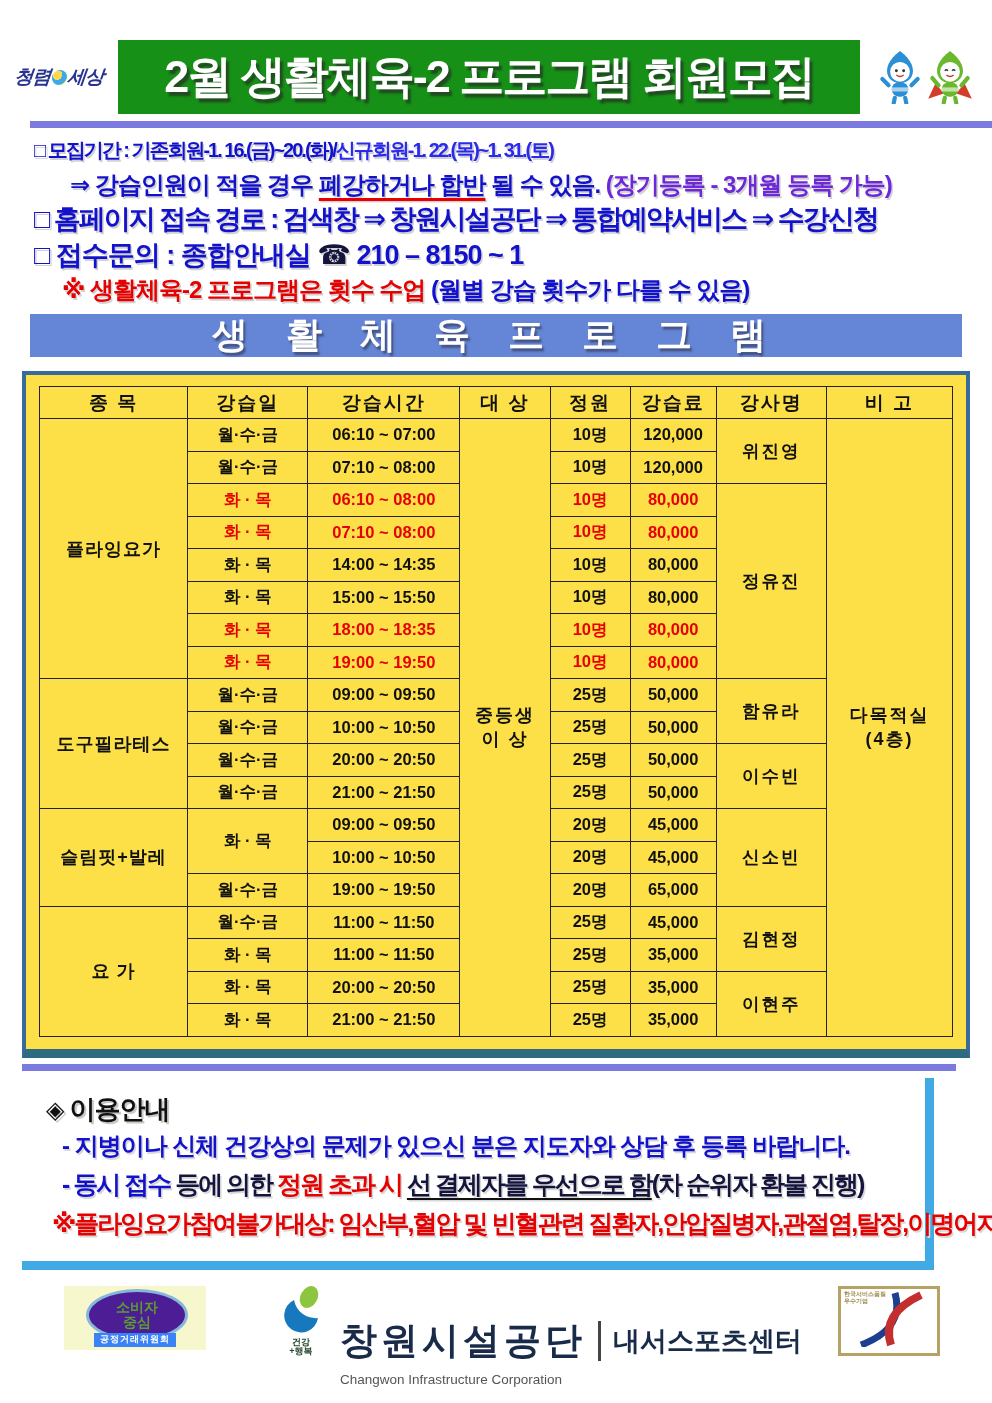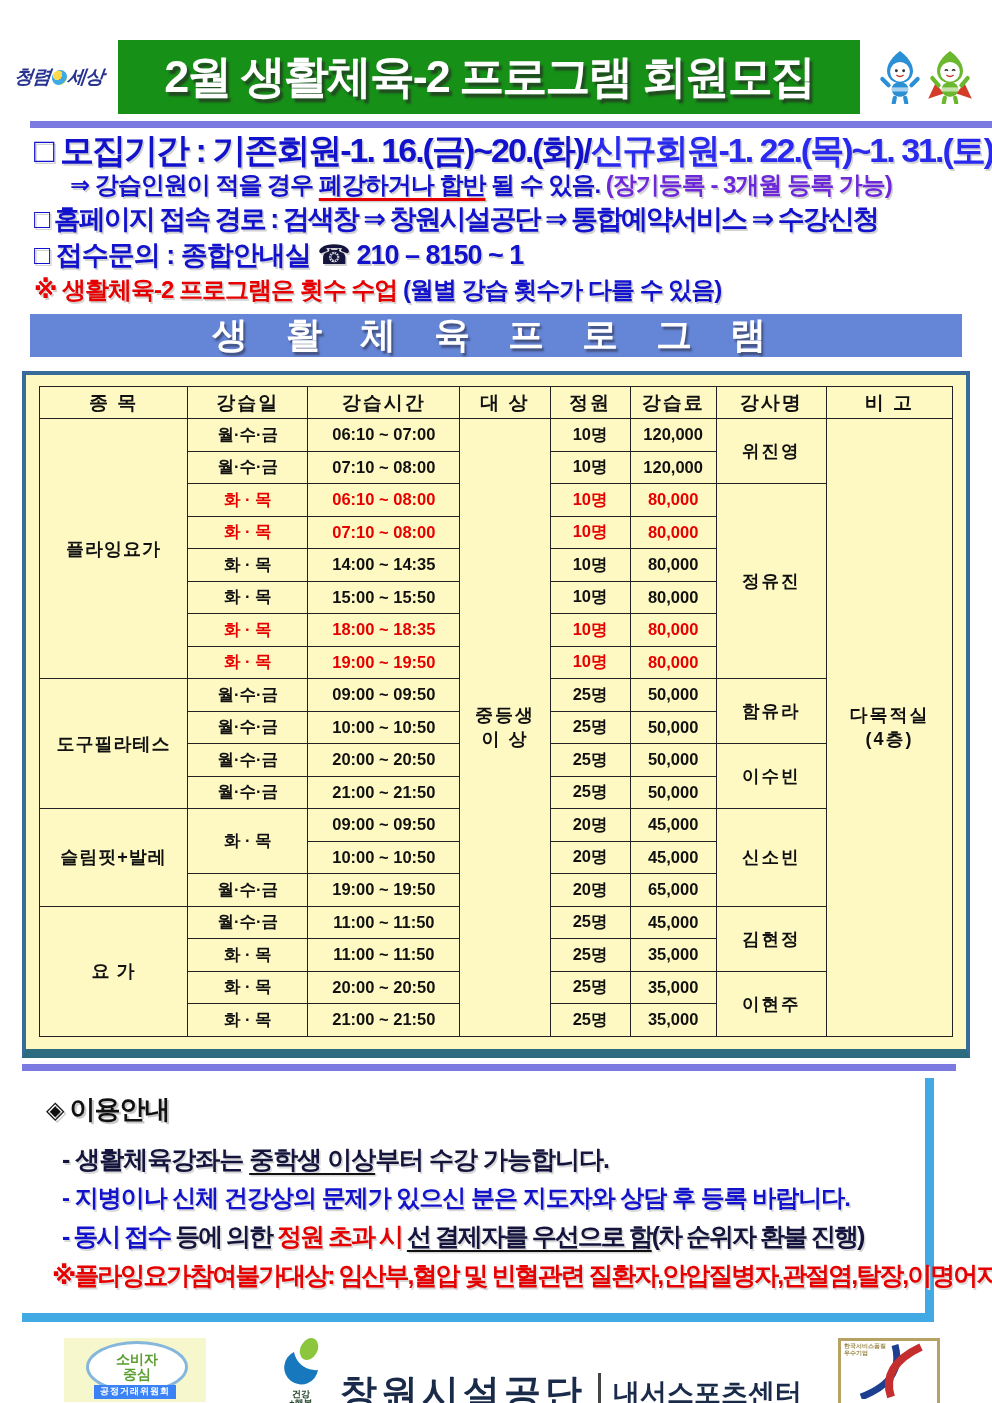--- a/index.html
+++ b/index.html
@@ -12,35 +12,35 @@
   .brand .brand-dot{display:inline-block;width:15px;height:15px;border-radius:50%;background:radial-gradient(circle at 35% 35%,#ffd94d 0 34%,#3fa9e8 35% 70%,#76c043 71%);vertical-align:-2px;margin:0 1px;}
   .title-box{flex:0 0 742px;height:74px;background:#169016;display:flex;align-items:center;justify-content:center;}
   .title-box span{color:#fff;font-size:45px;letter-spacing:-2px;text-shadow:3px 4px 2px rgba(40,40,40,.65);white-space:nowrap;text-align:center;}
   .mascots{flex:1;display:flex;justify-content:center;gap:6px;align-items:flex-end;}
   .rule{height:7px;background:#7a7ae0;margin-top:7px;}
   .rule1{margin-left:30px;}
 
   
   .notices{padding-left:34px;margin-top:5px;}
   .nline{white-space:nowrap;text-shadow:1.5px 1.5px 0 #d2d2d2;}
-  .n1{font-size:34px;line-height:35px;letter-spacing:-2px;}
+  .n1{font-size:20px;line-height:35px;letter-spacing:-2px;}
   .n2{font-size:24px;line-height:33px;padding-left:36px;letter-spacing:-1px;}
   .n3{font-size:27px;line-height:36px;letter-spacing:-2px;}
   .n4{font-size:27px;line-height:36px;letter-spacing:-1px;}
-  .n5{font-size:24px;line-height:33px;letter-spacing:-1px;}
+  .n5{font-size:24px;line-height:33px;letter-spacing:-1px;margin-left:28px;}
 
   .c-b{color:#1212cc}.c-b2{color:#2a2aee}.c-r{color:#e60000}.c-p{color:#6d28d9}.c-k{color:#14143c}
   .u-r{text-decoration:underline;text-decoration-color:#e60000;text-decoration-thickness:2.5px;text-underline-offset:5px;}
   .u-k{text-decoration:underline;text-decoration-color:#111;text-decoration-thickness:2px;text-underline-offset:5px;}
 
   
   .banner{margin:8px 30px 0 30px;height:43px;background:#6585d6;color:#fff;display:flex;align-items:center;justify-content:center;font-size:36px;letter-spacing:14px;text-shadow:2px 3px 2px rgba(40,40,60,.55);}
 
   
-  .table-wrap{margin:14px 22px 0 22px;border:4px solid #366b9a;border-bottom:9px solid #2c6b80;padding:11px 13px 12px 13px;background:#fef9c3;}
+  .table-wrap{margin:14px 22px 0 22px;border:4px solid #366b9a;border-bottom:9px solid #2c6b80;padding:11px 13px 12px 13px;background:#fde047;}
   table{border-collapse:collapse;width:100%;table-layout:fixed;}
   th,td{border:1.6px solid #222;text-align:center;vertical-align:middle;padding:0;color:#111;}
   th{height:31px;font-size:19px;letter-spacing:2px;}
   td{height:31.5px;font-size:16.5px;letter-spacing:0;white-space:pre-line;}
   td.c-r{color:#e60000;}
   td.cat{font-size:18px;letter-spacing:1px;}
   td.tgt,td.note{font-size:18px;line-height:24px;letter-spacing:2px;}
   td.tch{font-size:17.5px;letter-spacing:2px;}
 
   .rule2{margin:6px 36px 0 22px;}
@@ -51,21 +51,21 @@
   .usage-title .diamond{font-size:24px;margin-right:6px;}
   .uline{white-space:nowrap;text-shadow:1.5px 1.5px 0 #d8d8d8;}
   .u1{font-size:25px;line-height:40px;margin-top:12px;padding-left:16px;letter-spacing:-1px;}
   .u2{font-size:25px;line-height:38px;padding-left:16px;letter-spacing:-2px;}
   .u3{font-size:24px;line-height:38px;padding-left:16px;letter-spacing:-1px;}
   .u4{font-size:25px;line-height:40px;padding-left:6px;letter-spacing:-2px;}
 
   
   .footer-row{display:flex;align-items:flex-start;margin-top:16px;padding:0 52px 0 64px;justify-content:space-between;}
   .consumer{width:142px;height:64px;background:#f7f7cd;position:relative;flex:0 0 auto;}
-  .c-oval{position:absolute;left:22px;top:3px;width:96px;height:46px;border:3px solid #85b7dc;border-radius:50%;background:#ffffff;display:flex;align-items:center;justify-content:center;color:#5a9e2f;font-size:14px;line-height:15px;text-align:center;}
+  .c-oval{position:absolute;left:22px;top:3px;width:96px;height:46px;border:3px solid #85b7dc;border-radius:50%;background:#4c1d95;display:flex;align-items:center;justify-content:center;color:#5a9e2f;font-size:14px;line-height:15px;text-align:center;}
   .c-ribbon{position:absolute;bottom:3px;left:30px;right:30px;height:14px;background:#3b82f6;color:#fff;font-size:9px;display:flex;align-items:center;justify-content:center;letter-spacing:1px;}
   .org{display:flex;align-items:flex-start;gap:10px;margin-left:30px;flex:0 0 auto;}
   .org-mark{position:relative;width:58px;text-align:center;}
   .org-mark .mark-caption{font-size:9px;color:#24452c;letter-spacing:0;line-height:9px;}
   .org-text .row1{display:flex;align-items:center;gap:12px;margin-top:30px;}
   .org-name{font-size:37px;color:#1a2b4a;letter-spacing:4px;}
   .org-div{width:3px;height:40px;background:#444;}
   .org-sub{font-size:27px;color:#1a2b4a;letter-spacing:0;}
   .org-eng{font-size:13.5px;color:#555;font-weight:normal;margin-top:6px;letter-spacing:0;}
   .cert{width:96px;height:64px;border:3px solid #b5a264;background:#fff;position:relative;flex:0 0 auto;}
@@ -280,21 +280,20 @@
         </tbody>
     </table>
   </div>
 
   <div class="rule rule2"></div>
 
   <div class="usage-box">
     <div class="usage-title">
       <span class="diamond">◈</span><span>이용안내</span>
     </div>
-    <div class="uline u1"><span class="c-k">- 생활체육강좌는 </span><span class="c-k u-k">중학생 이상</span><span class="c-k">부터 수강 가능합니다.</span></div>
     <div class="uline u3"><span class="c-b">- 지병이나 신체 건강상의 문제가 있으신 분은 지도자와 상담 후 등록 바랍니다.</span></div>
     <div class="uline u2"><span class="c-b">- 동시 접수</span><span class="c-k"> 등에 의한 </span><span class="c-r">정원 초과 시 </span><span class="c-k u-k">선 결제자를 우선으로 함</span><span class="c-k">(차 순위자 환불 진행)</span></div>
     <div class="uline u4"><span class="c-r">※플라잉요가참여불가대상: 임산부,혈압 및 빈혈관련 질환자,안압질병자,관절염,탈장,이명어지럼증</span></div>
   </div>
 
   <div class="footer-row">
     <div class="consumer">
       <div class="c-oval" style="white-space:pre-line">소비자
 중심</div>
       <div class="c-ribbon">공정거래위원회</div>

